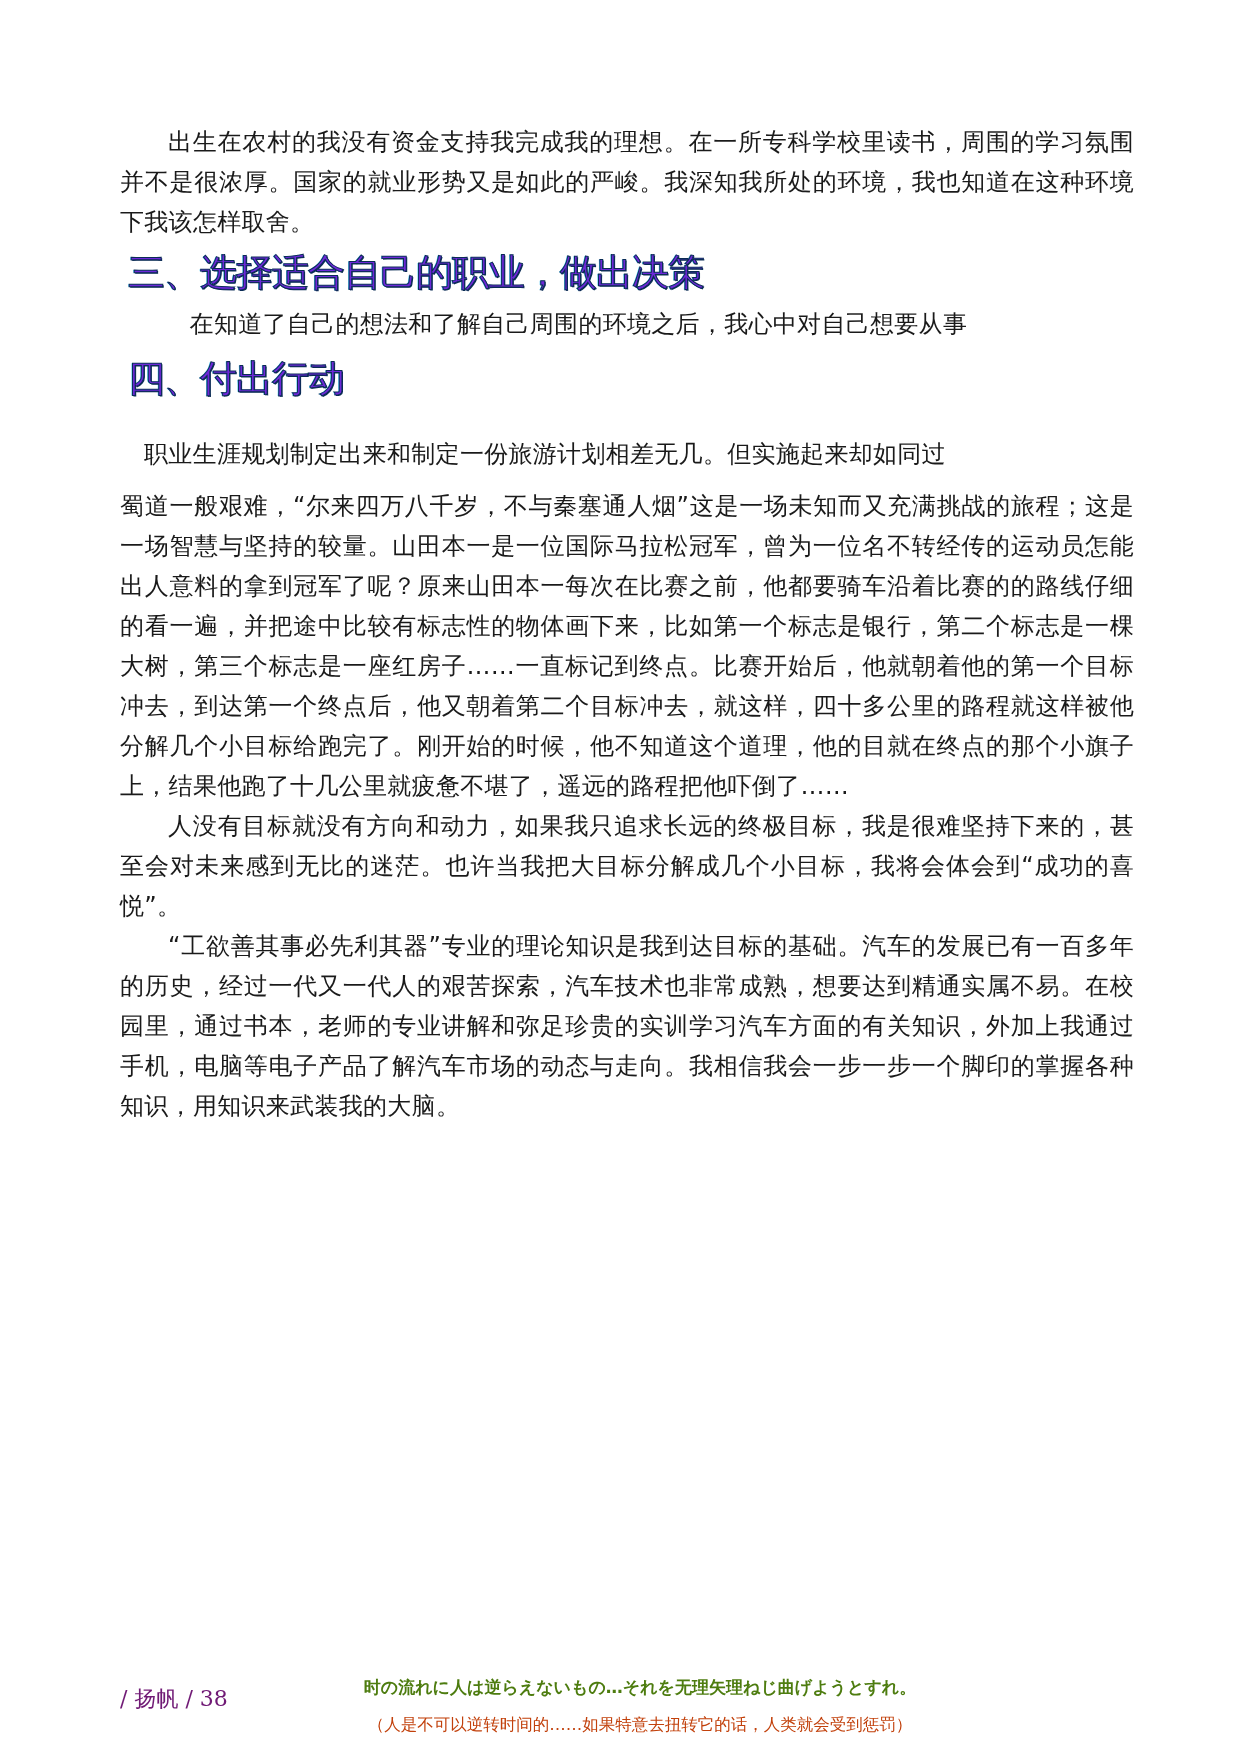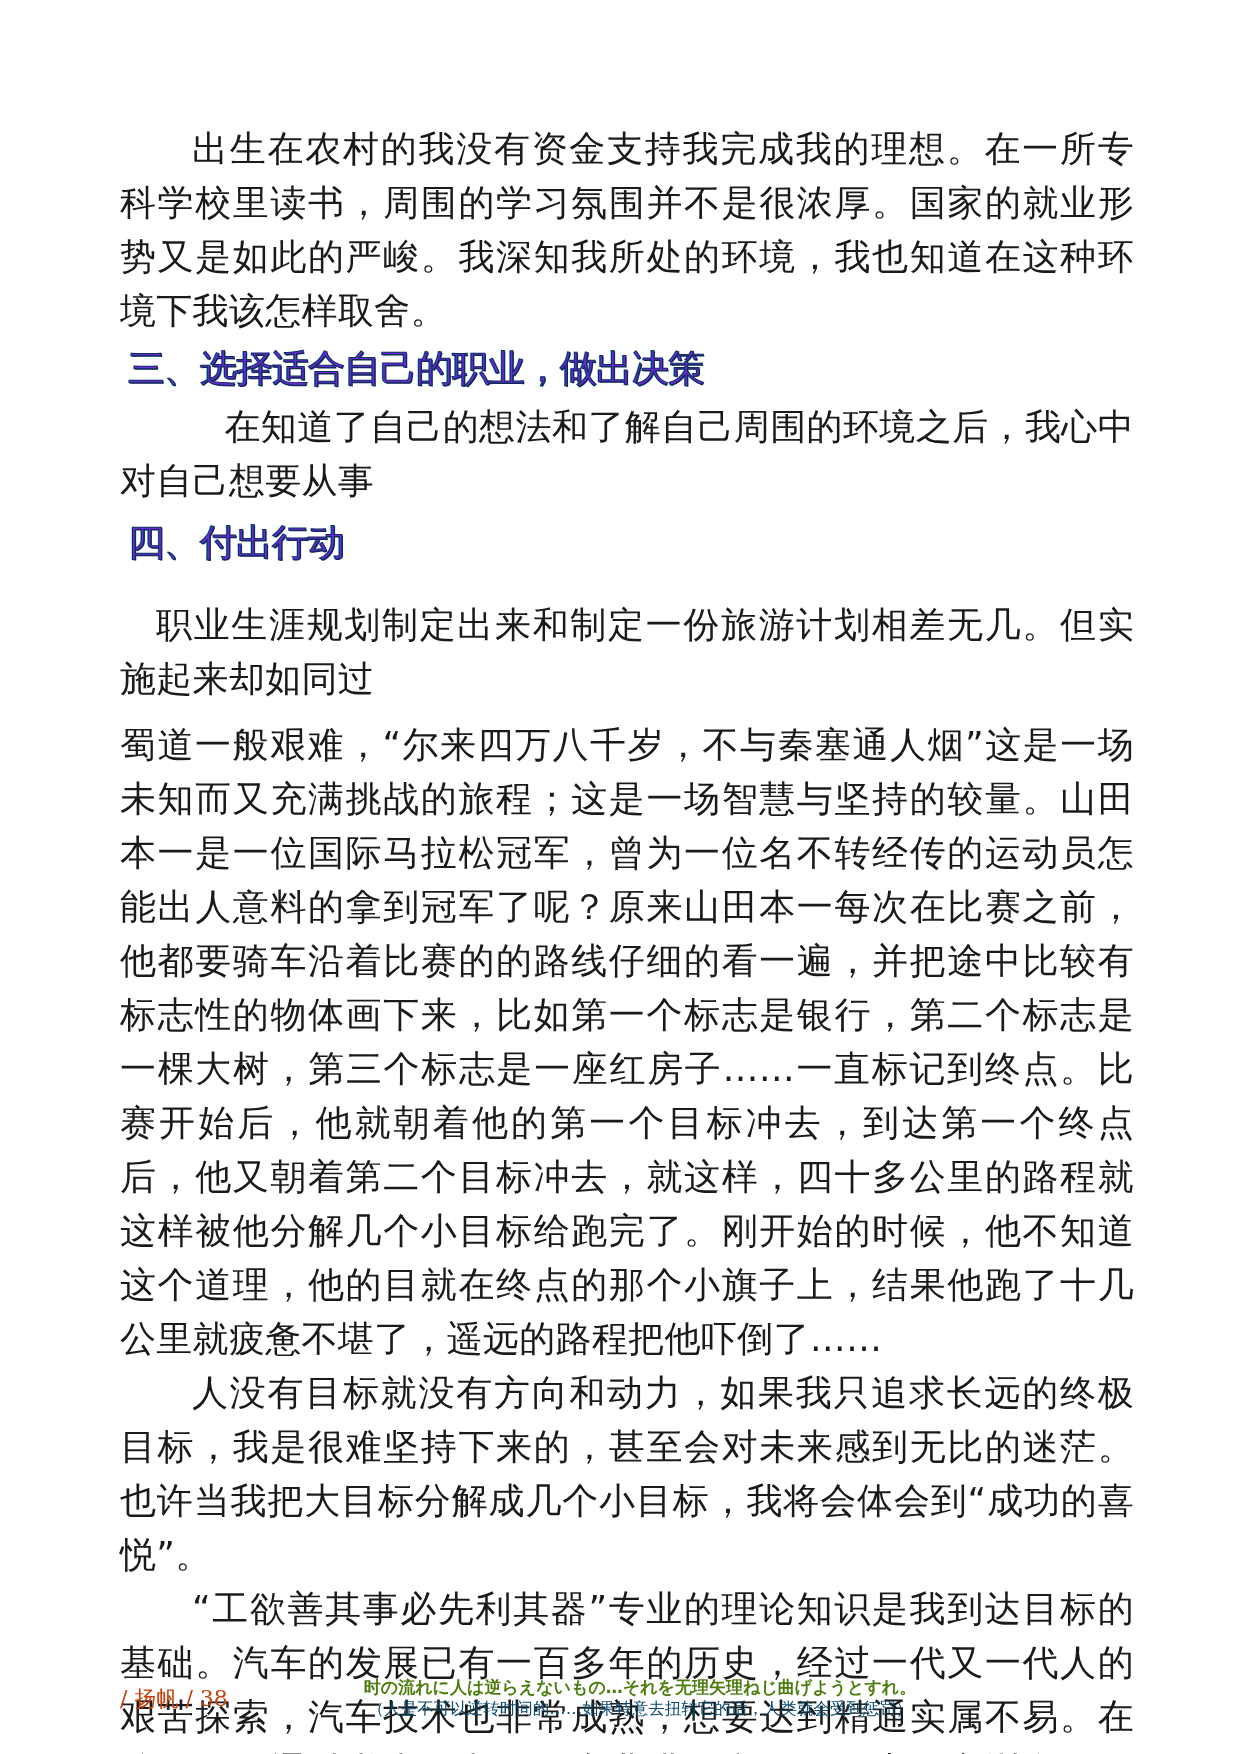--- a/index.html
+++ b/index.html
@@ -1,32 +1,32 @@
 <!DOCTYPE html>
 <html><head>
 <meta charset="utf-8">
 <style>
   html, body { margin: 0; padding: 0; background: #ffffff; }
   body { width: 1241px; height: 1754px; position: relative; overflow: hidden;
          font-family: "DejaVu Sans", "Liberation Sans", sans-serif; color: #1a1a1a; }
   .page { position: absolute; left: 120px; top: 122px; width: 1014px; }
-  .p { font-size: 36px; line-height: 54px; margin: 0; text-align: justify; text-align-last: left; letter-spacing: 0.3px; }
+  .p { font-size: 24px; line-height: 40px; margin: 0; text-align: justify; text-align-last: left; letter-spacing: 0.3px; }
   .indent { text-indent: 2em; }
   .indent-big { text-indent: 2.9em; }
   .indent-small { text-indent: 1em; margin-top: 32px; }
   .h-main { font-size: 37px; line-height: 46px; font-weight: normal; color: #6d28d9; margin: 8px;
             -webkit-text-stroke: 1px #0b2c55; text-shadow: 1px 1px 0 #0b2c55, -1px 0 0 #4cc3f0; letter-spacing: -1px; }
   .h-sub { font-size: 31px; line-height: 38px; color: #0e5f8f; margin: 0; font-weight: normal;
            text-shadow: 0 0 2px #bfe4f7; }
   .gap-after-first { margin-bottom: 12px; }
   .footer { position: absolute; top: 1676px; left: 120px; width: 1000px; }
-  .folio { position: absolute; left: 0; top: 8px; font-family: "DejaVu Serif", "Liberation Serif", serif; font-size: 22px; color: #c2410c; }
+  .folio { position: absolute; left: 0; top: 8px; font-family: "DejaVu Serif", "Liberation Serif", serif; font-size: 22px; color: #701a75; }
   .quote { position: absolute; left: 200px; top: 0; width: 640px; text-align: center; }
   .quote-jp { font-size: 17px; color: #4d7c0f; font-weight: bold; line-height: 22px; }
-  .quote-cn { font-size: 16.5px; color: #0c4a6e; line-height: 22px; }
+  .quote-cn { font-size: 16.5px; color: #c2410c; line-height: 22px; margin-top: 16px; }
 </style>
 </head>
 <body>
 
 <div class="page">
   <p class="p indent">出生在农村的我没有资金支持我完成我的理想。在一所专科学校里读书，周围的学习氛围并不是很浓厚。国家的就业形势又是如此的严峻。我深知我所处的环境，我也知道在这种环境下我该怎样取舍。</p>
   <h2 class="h-main">三、选择适合自己的职业，做出决策</h2>
   <p class="p indent-big gap-after-first">在知道了自己的想法和了解自己周围的环境之后，我心中对自己想要从事</p>
   <h2 class="h-main">四、付出行动</h2>
   <p class="p indent-small gap-after-first">职业生涯规划制定出来和制定一份旅游计划相差无几。但实施起来却如同过</p>

